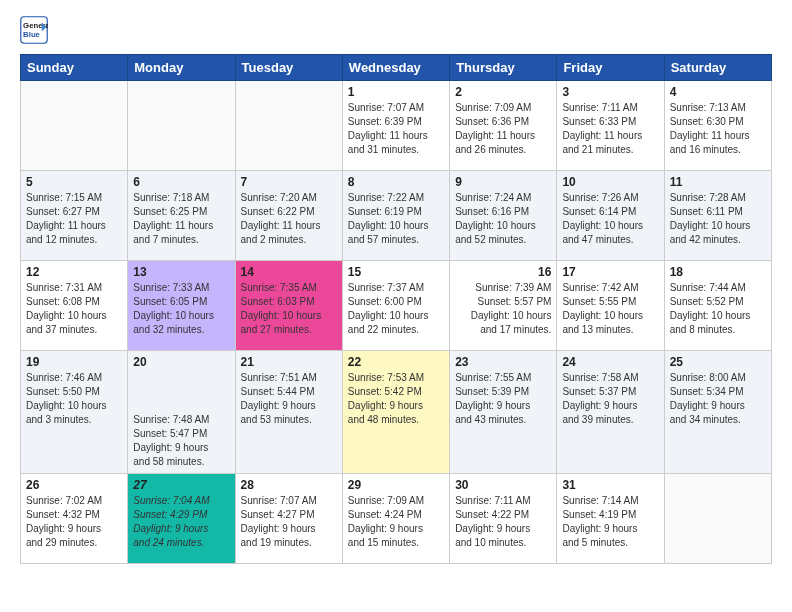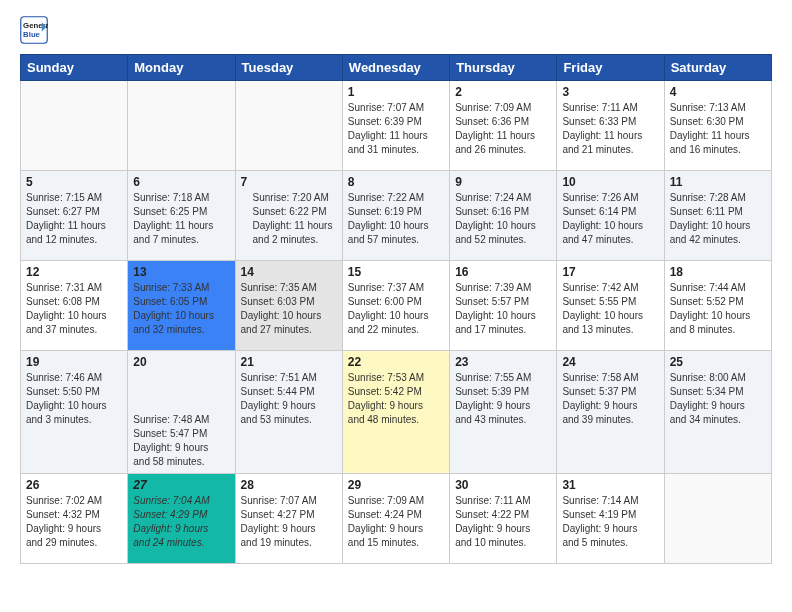--- a/index.html
+++ b/index.html
@@ -167,21 +167,21 @@
           </td>
           <td style="background: rgb(240, 244, 248);">
             <span class="day-number">6</span>
             <div class="day-info" style="white-space: pre-line;">Sunrise: 7:18 AM
 Sunset: 6:25 PM
 Daylight: 11 hours
 and 7 minutes.</div>
           </td>
           <td style="background: rgb(240, 244, 248);">
             <span class="day-number">7</span>
-            <div class="day-info" style="white-space: pre-line; margin-left: 12px;">Sunrise: 7:20 AM
+            <div class="day-info" style="white-space: pre-line;">Sunrise: 7:20 AM
 Sunset: 6:22 PM
 Daylight: 11 hours
 and 2 minutes.</div>
           </td>
           <td style="background: rgb(240, 244, 248);">
             <span class="day-number">8</span>
             <div class="day-info" style="white-space: pre-line;">Sunrise: 7:22 AM
 Sunset: 6:19 PM
 Daylight: 10 hours
 and 57 minutes.</div>
@@ -209,42 +209,42 @@
           </td>
         </tr>
         <tr>
           <td style="background: rgb(255, 255, 255);">
             <span class="day-number">12</span>
             <div class="day-info" style="white-space: pre-line;">Sunrise: 7:31 AM
 Sunset: 6:08 PM
 Daylight: 10 hours
 and 37 minutes.</div>
           </td>
-          <td style="background: #3b82f6;">
+          <td style="background: #c4b5fd;">
             <span class="day-number">13</span>
             <div class="day-info" style="white-space: pre-line;">Sunrise: 7:33 AM
 Sunset: 6:05 PM
 Daylight: 10 hours
 and 32 minutes.</div>
           </td>
-          <td style="background: #e5e5e5; margin-top: 27px;">
+          <td style="background: #ec4899; margin-top: 27px;">
             <span class="day-number">14</span>
             <div class="day-info" style="white-space: pre-line;">Sunrise: 7:35 AM
 Sunset: 6:03 PM
 Daylight: 10 hours
 and 27 minutes.</div>
           </td>
           <td style="background: rgb(255, 255, 255);">
             <span class="day-number">15</span>
             <div class="day-info" style="white-space: pre-line;">Sunrise: 7:37 AM
 Sunset: 6:00 PM
 Daylight: 10 hours
 and 22 minutes.</div>
           </td>
-          <td style="background: rgb(255, 255, 255);">
+          <td style="background: rgb(255, 255, 255); text-align: right;">
             <span class="day-number">16</span>
             <div class="day-info" style="white-space: pre-line;">Sunrise: 7:39 AM
 Sunset: 5:57 PM
 Daylight: 10 hours
 and 17 minutes.</div>
           </td>
           <td style="background: rgb(255, 255, 255);">
             <span class="day-number">17</span>
             <div class="day-info" style="white-space: pre-line;">Sunrise: 7:42 AM
 Sunset: 5:55 PM

